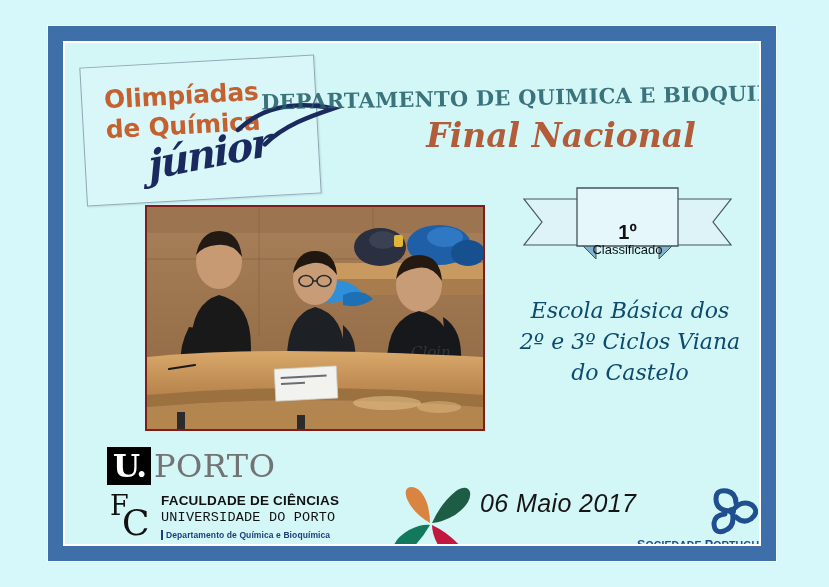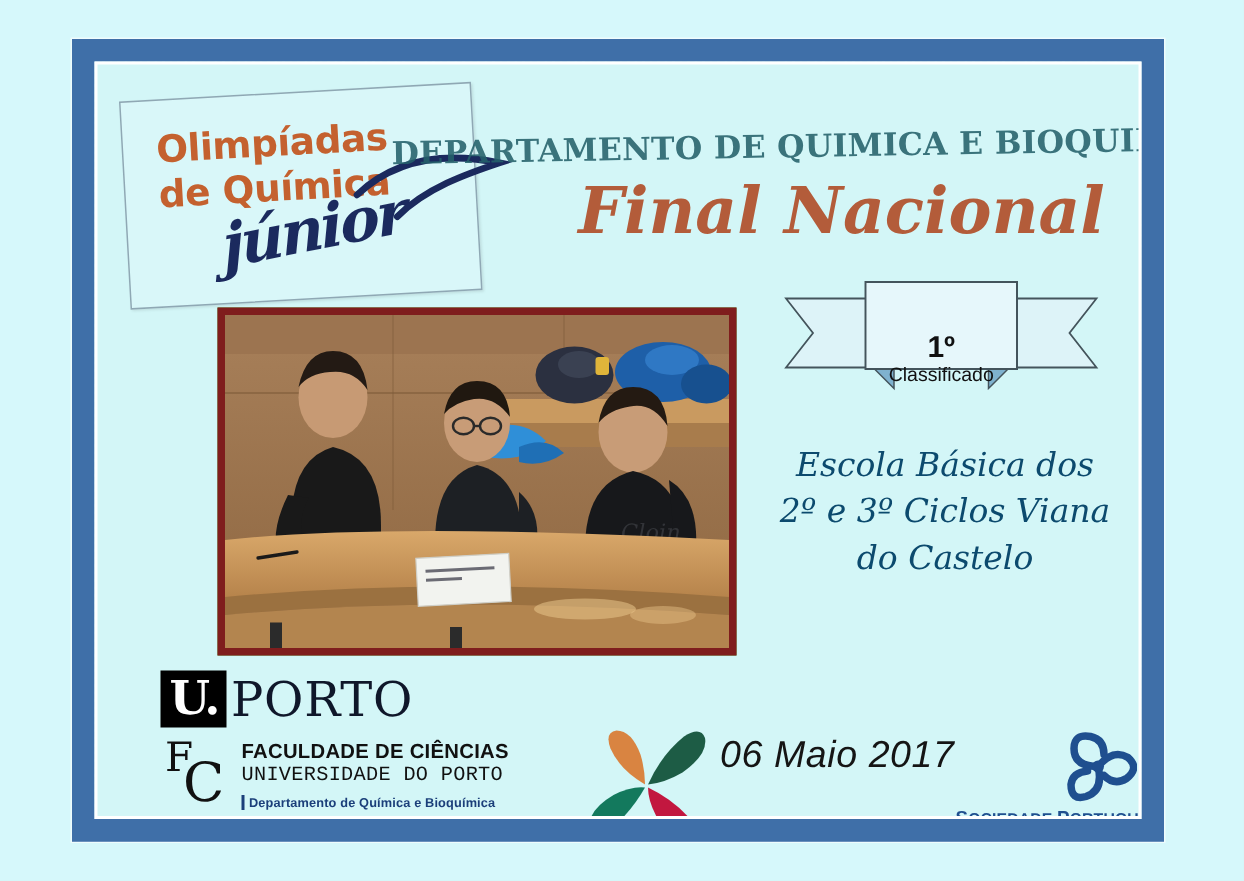--- a/index.html
+++ b/index.html
@@ -115,21 +115,21 @@
   .final-title {
     position: absolute;
     left: 286px;
     top: 73px;
     width: 420px;
     text-align: center;
     color: #b35c3a;
     font-family: "DejaVu Serif", serif;
     font-weight: bold;
     font-style: italic;
-    font-size: 43px;
+    font-size: 33px;
     white-space: nowrap;
   }
 
   
   .ribbon {
     position: absolute;
     left: 455px;
     top: 142px;
     width: 215px;
     height: 76px;
@@ -165,22 +165,22 @@
     line-height: 1.42;
   }
 
   
   .photo {
     position: absolute;
     left: 80px;
     top: 162px;
     width: 336px;
     height: 222px;
-    background: #4d7c0f;
-    border: 5px solid #7f1d1d;
+    background: #84cc16;
+    border: 2px solid #7f1d1d;
     overflow: hidden;
   }
   .photo svg { display: block; }
 
   
   .uporto {
     position: absolute;
     left: 42px;
     top: 404px;
     width: 250px;
@@ -194,21 +194,21 @@
     background: #000000;
     color: #ffffff;
     font-family: "DejaVu Serif", serif;
     font-weight: bold;
     font-size: 31px;
     line-height: 38px;
     padding: 0 5px 0 6px;
     letter-spacing: -1px;
   }
   .uporto-porto {
-    color: #0f172a;
+    color: #737373;
     font-family: "DejaVu Serif", serif;
     font-size: 32px;
     line-height: 38px;
     letter-spacing: 0.5px;
     padding-left: 3px;
   }
   .fc-row {
     display: flex;
     align-items: flex-start;
     margin-top: 5px;

